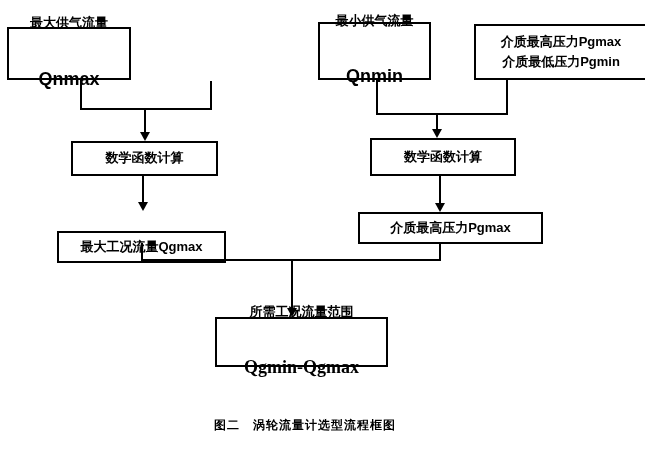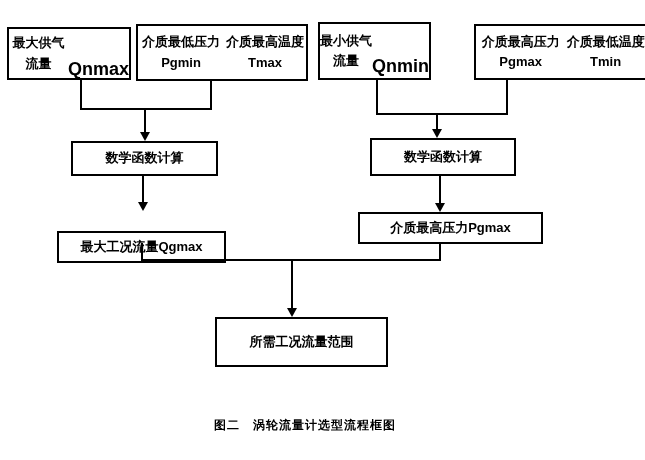--- a/index.html
+++ b/index.html
@@ -10,21 +10,21 @@
     font-family:"Liberation Sans","DejaVu Sans",sans-serif;
     color:#000;
     overflow:hidden;
   }
   .fc-box{
     position:absolute;
     box-sizing:border-box;
     border:2px solid #000;
     background:#fff;
     display:flex;
-    flex-direction:row;
+    flex-direction:column;
     align-items:center;
     justify-content:center;
     text-align:center;
     font-weight:bold;
     font-size:13px;
     line-height:1.55;
   }
   .fc-box.thick{border-width:2.5px;font-family:Liberation Serif, serif;}
   .vline,.hline{position:absolute;background:#000;}
   .vline{width:2px;}
@@ -49,33 +49,29 @@
 </head>
 <body>
 
 <div id="canvas">
 
   <div class="fc-box" style="left:7px;top:27px;width:124px;height:53px;">
     <span>最大供气流量</span>
     <span class="mono">Qnmax</span>
   </div>
 
-  <div class="fc-box" style="left:136px;top:24px;width:172px;height:57px;">
-    <span>介质最低压力Pgmin</span>
-    <span>介质最高温度Tmax</span>
-  </div>
 
   <div class="fc-box" style="left:318px;top:22px;width:113px;height:58px;justify-content:center;">
     <span>最小供气流量</span>
     <span class="mono">Qnmin</span>
   </div>
 
   <div class="fc-box" style="left:442px;top:24px;width:174px;height:56px;margin-left:32px;">
     <span>介质最高压力Pgmax</span>
-    <span>介质最低温度Tmin</span>
+    <span>介质最低压力Pgmin</span>
   </div>
 
   <div class="vline" style="left:80px;top:80px;height:29px;"></div>
   <div class="vline" style="left:210px;top:81px;height:28px;"></div>
   <div class="hline" style="left:80px;top:108px;width:132px;"></div>
   <div class="vline" style="left:144px;top:108px;height:25px;"></div>
   <div class="arrowhead" style="left:140px;top:132px;"></div>
 
   <div class="vline" style="left:376px;top:80px;height:34px;"></div>
   <div class="vline" style="left:506px;top:80px;height:34px;"></div>
@@ -106,17 +102,18 @@
   </div>
 
   <div class="vline" style="left:141px;top:243px;height:17px;"></div>
   <div class="vline" style="left:439px;top:244px;height:16px;"></div>
   <div class="hline" style="left:141px;top:259px;width:300px;"></div>
   <div class="vline" style="left:291px;top:259px;height:50px;"></div>
   <div class="arrowhead" style="left:287px;top:308px;"></div>
 
   <div class="fc-box thick" style="left:215px;top:317px;width:173px;height:50px;">
     <span>所需工况流量范围</span>
+    <span class="mono">Qgmin-Qgmax</span>
   </div>
 
   <div class="caption">图二　涡轮流量计选型流程框图</div>
 
 </div>
 
 </body></html>

